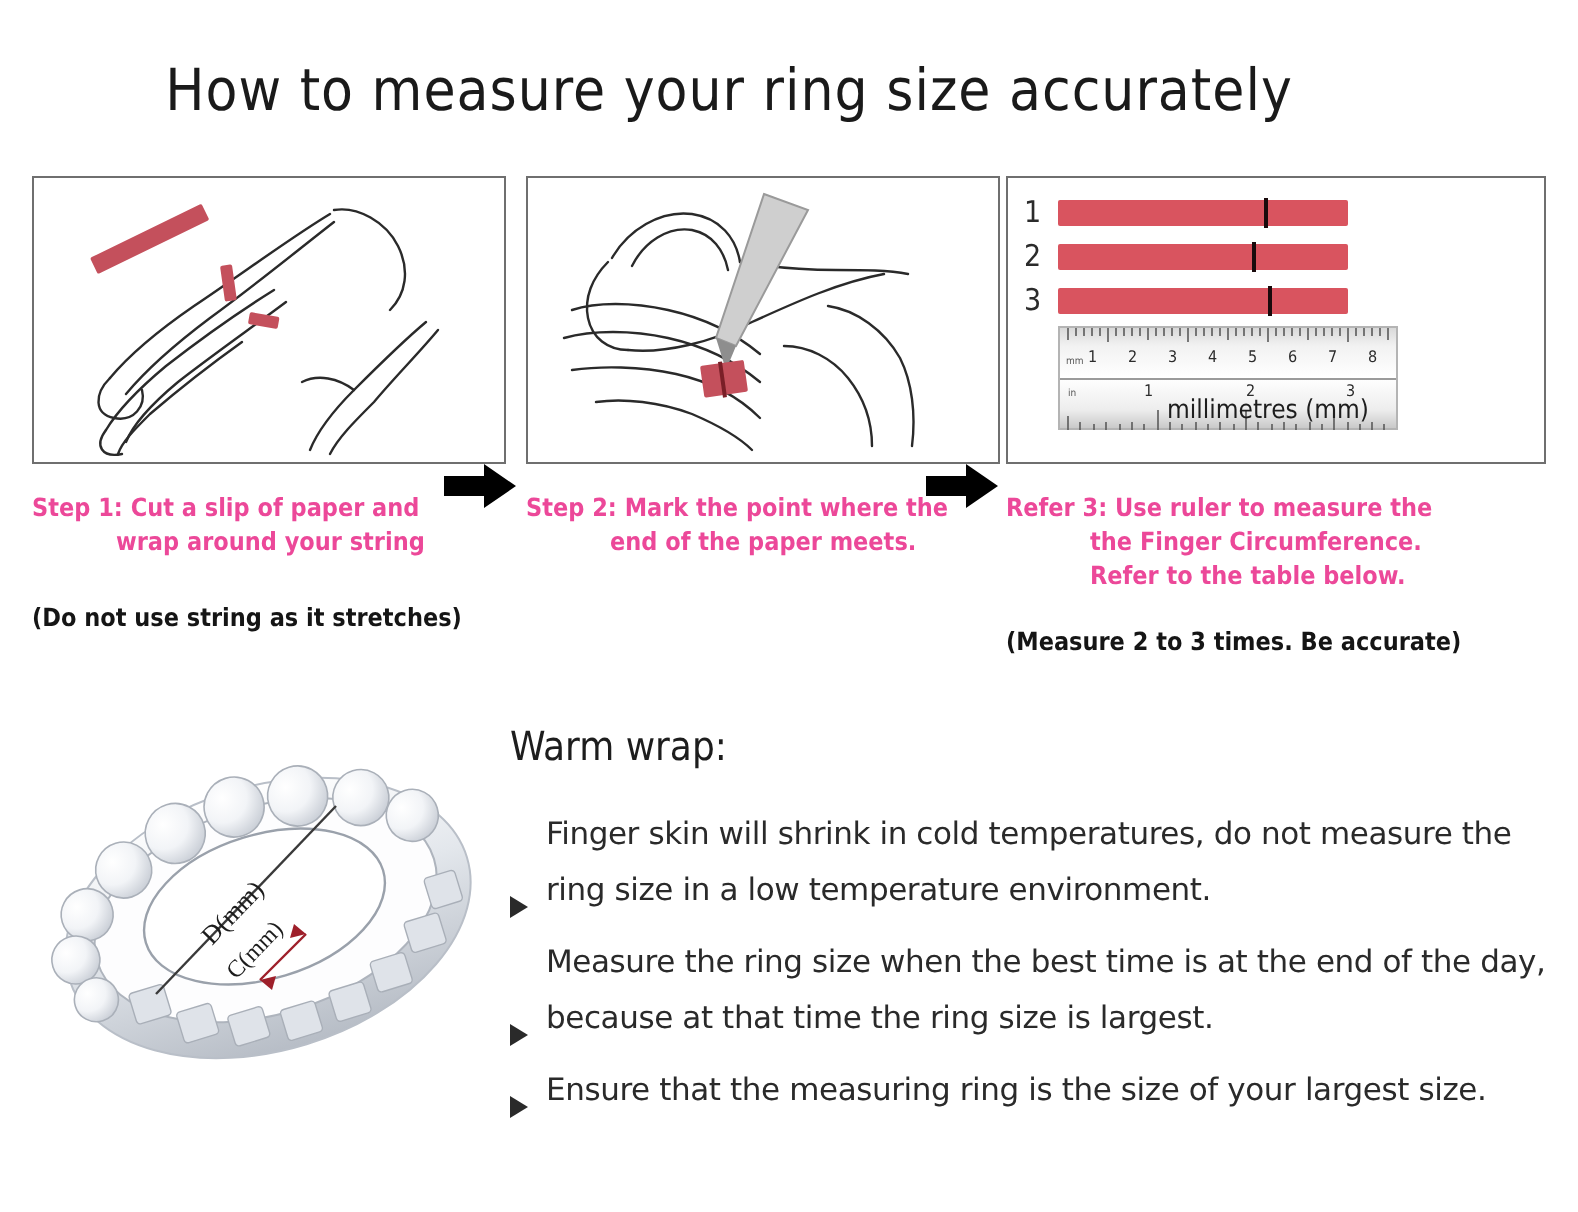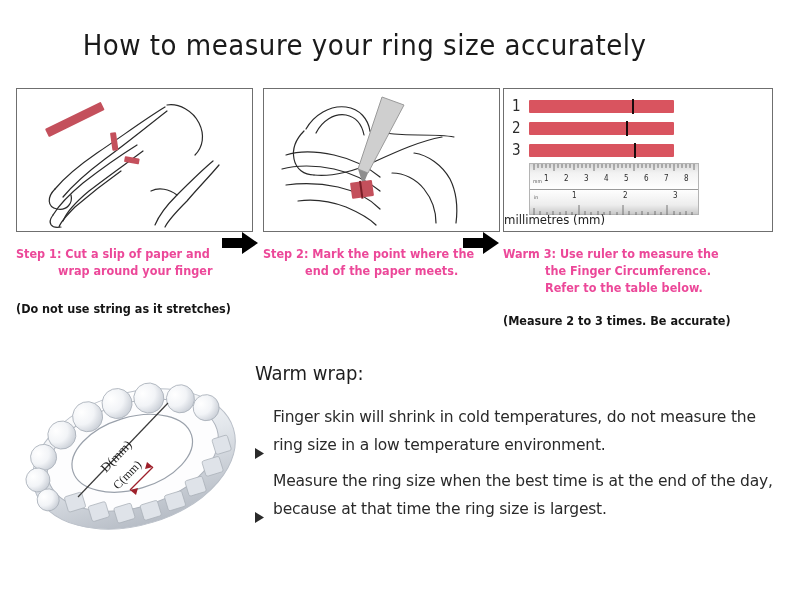--- a/index.html
+++ b/index.html
@@ -143,22 +143,22 @@
   .rnum {
     position: absolute;
     font-size: 8px;
     line-height: 8px;
     color: #2c2c2c;
   }
   .rnum.small { font-size: 5px; color: #555; }
   .mm-label {
     position: absolute;
     left: 0; right: 8px;
-    bottom: 4px;
-    text-align: left;
+    bottom: 18px;
+    text-align: center;
     font-size: 13px;
     color: #1d1d1d;
     font-weight: 400;
   }
 
   
   #bottom {
     position: absolute;
     top: 345px;
     left: 0;
@@ -236,21 +236,21 @@
         <g>
           <rect x="28" y="40" width="62" height="9" rx="1" fill="#c4505c" transform="rotate(-26 28 40)"></rect>
           <rect x="93" y="44" width="6" height="18" rx="1" fill="#c4505c" transform="rotate(-8 93 44)"></rect>
           <rect x="108" y="67" width="15" height="6" rx="1" fill="#c4505c" transform="rotate(10 108 67)"></rect>
         </g>
       </svg>
     </div>
     <div class="caption">
       <span class="lbl">Step 1:</span>
       <span class="body">Cut a slip of paper and</span>
-      <span class="cap-line2">wrap around your finger</span>
+      <span class="cap-line2">wrap around your string</span>
     </div>
     <div class="note">(Do not use string as it stretches)</div>
   </div>
 
   <svg class="flow-arrow a1" viewBox="0 0 36 26">
     <path d="M0 8 H20 V2 L36 13 L20 24 V18 H0 Z" fill="#000000"></path>
   </svg>
 
   <div class="step-col c2">
     <div class="panel">
@@ -354,21 +354,21 @@
                          M144 14 V10 M150 14 V11 M156 14 V10 M162 14 V11"></path>
               </g>
             </svg>
           </div>
         </div>
 
         <div class="mm-label">millimetres (mm)</div>
       </div>
     </div>
     <div class="caption">
-      <span class="lbl">Warm 3:</span>
+      <span class="lbl">Refer 3:</span>
       <span class="body">Use ruler to measure the</span>
       <span class="cap-line2"><span>the </span><b>Finger Circumference</b><span>.</span></span>
       <span class="cap-line3">Refer to the table below.</span>
     </div>
     <div class="note">(Measure 2 to 3 times. Be accurate)</div>
   </div>
 </div>
 
 <div id="bottom">
 
@@ -443,14 +443,22 @@
 
     <div class="tip">
       <span class="tip-bullet">
         <svg width="9" height="11" viewBox="0 0 9 11">
             <path d="M0 0 L9 5.5 L0 11 Z" fill="#2a2a2a"></path>
           </svg>
       </span>
       <span class="tip-text">Measure the ring size when the best time is at the end of the day, because at that time the ring size is largest.</span>
     </div>
 
+    <div class="tip">
+      <span class="tip-bullet">
+        <svg width="9" height="11" viewBox="0 0 9 11">
+            <path d="M0 0 L9 5.5 L0 11 Z" fill="#2a2a2a"></path>
+          </svg>
+      </span>
+      <span class="tip-text">Ensure that the measuring ring is the size of your largest size.</span>
+    </div>
   </div>
 </div>
 
 </body></html>

